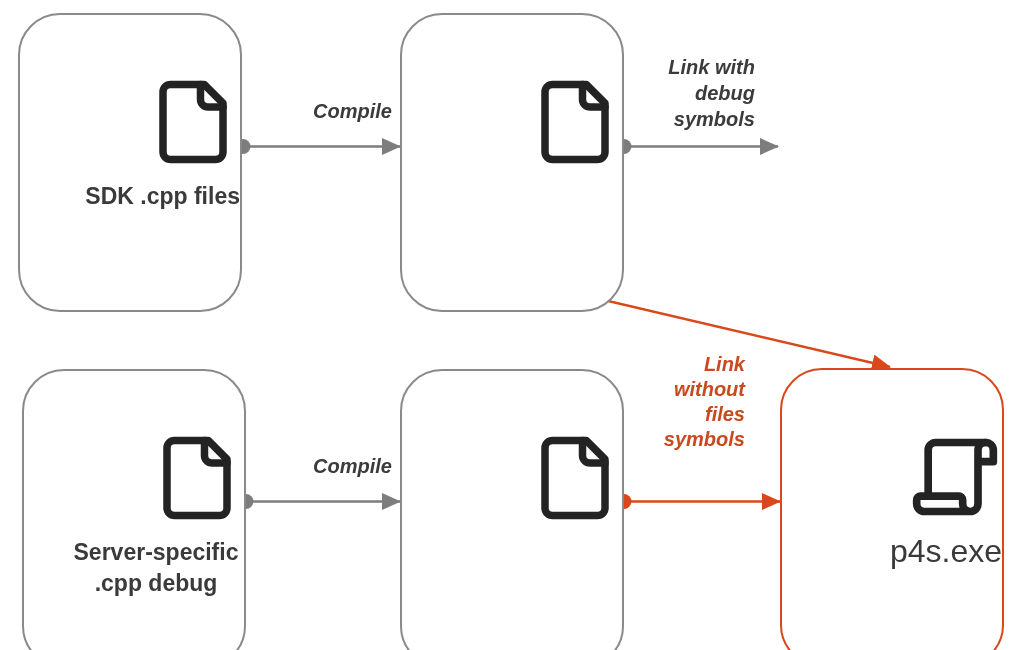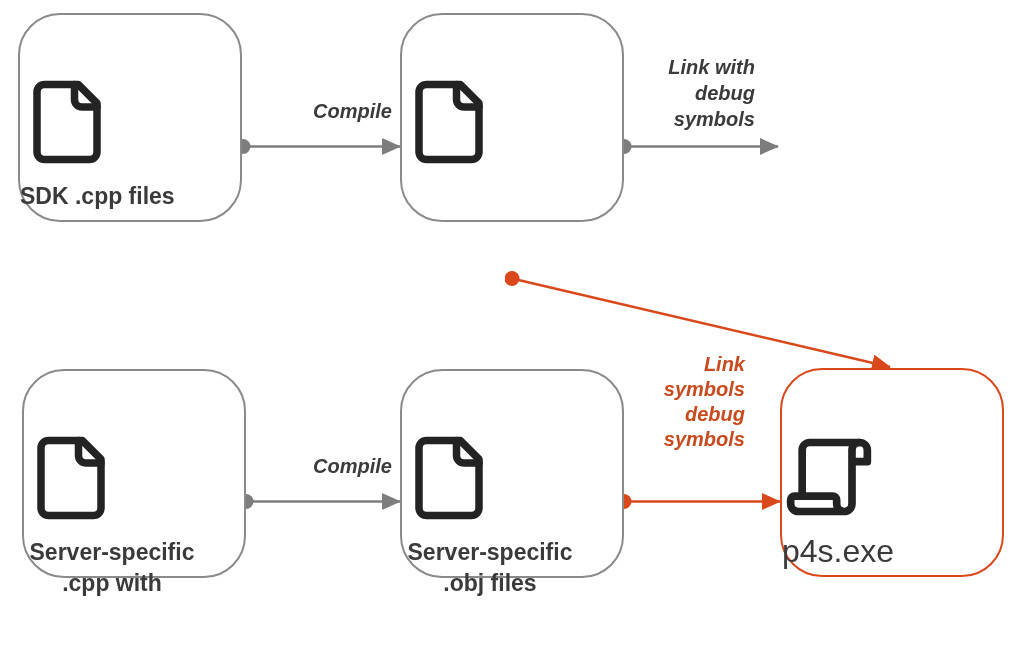--- a/index.html
+++ b/index.html
@@ -5,26 +5,26 @@
   html,body{margin:0;padding:0;background:#ffffff;}
   #canvas{
     position:relative;
     width:1024px;height:650px;
     background:#ffffff;
     font-family:"Liberation Sans","DejaVu Sans",sans-serif;
     overflow:hidden;
   }
   .node{
     position:absolute;
-    width:224px;height:209px;
+    width:224px;height:299px;
     box-sizing:border-box;
     border:2px solid var(--box-border);
     border-radius:42px;
     background:#ffffff;
-    display:flex;flex-direction:column;align-items:flex-start;
+    display:flex;flex-direction:column;align-items:flex-end;
   }
   .node.accent{
     border-color:var(--accent);
     border-width:2.5px;
   }
   .node .icon{
     margin-top:62px;
     width:94px;height:90px;
     display:flex;align-items:center;justify-content:center;
     flex:0 0 auto;
@@ -117,41 +117,40 @@
   </div>
 
 
   <div class="node" style="left:22px;top:369px">
     <span class="icon">
       <svg class="file-icon-svg" width="94" height="90" viewBox="0 0 24 24">
         <path d="M15 2H6a2 2 0 0 0-2 2v16a2 2 0 0 0 2 2h12a2 2 0 0 0 2-2V7Z"></path>
         <path d="M14 2v4a2 2 0 0 0 2 2h4"></path>
       </svg>
     </span>
-    <span class="label">Server-specific .cpp with</span>
+    <span class="label">Server-specific .cpp debug</span>
   </div>
 
   <div class="node" style="left:400px;top:369px">
     <span class="icon">
       <svg class="file-icon-svg" width="94" height="90" viewBox="0 0 24 24">
         <path d="M15 2H6a2 2 0 0 0-2 2v16a2 2 0 0 0 2 2h12a2 2 0 0 0 2-2V7Z"></path>
         <path d="M14 2v4a2 2 0 0 0 2 2h4"></path>
       </svg>
     </span>
-    <span class="label">Server-specific .obj files</span>
   </div>
 
   <div class="node accent" style="left:780px;top:368px">
     <span class="icon scroll">
       <svg class="scroll-icon-svg" width="100" height="92" viewBox="0 0 24 24">
         <path d="M19 17V5a2 2 0 0 0-2-2H4"></path>
         <path d="M8 21h12a2 2 0 0 0 2-2v-1a1 1 0 0 0-1-1H11a1 1 0 0 0-1 1v1a2 2 0 1 1-4 0V5a2 2 0 1 0-4 0v3h4"></path>
       </svg>
     </span>
     <span class="label regular">p4s.exe</span>
   </div>
 
   <div class="edge-label" style="left:252px;top:98px;width:140px">Compile</div>
   <div class="edge-label" style="left:645px;top:54px;width:110px">Link with debug symbols</div>
   <div class="edge-label" style="left:252px;top:453px;width:140px">Compile</div>
-  <div class="edge-label accent" style="left:655px;top:352px;width:90px">Link symbols debug symbols</div>
+  <div class="edge-label accent" style="left:655px;top:352px;width:90px">Link without files symbols</div>
 
 </div>
 
 </body></html>

